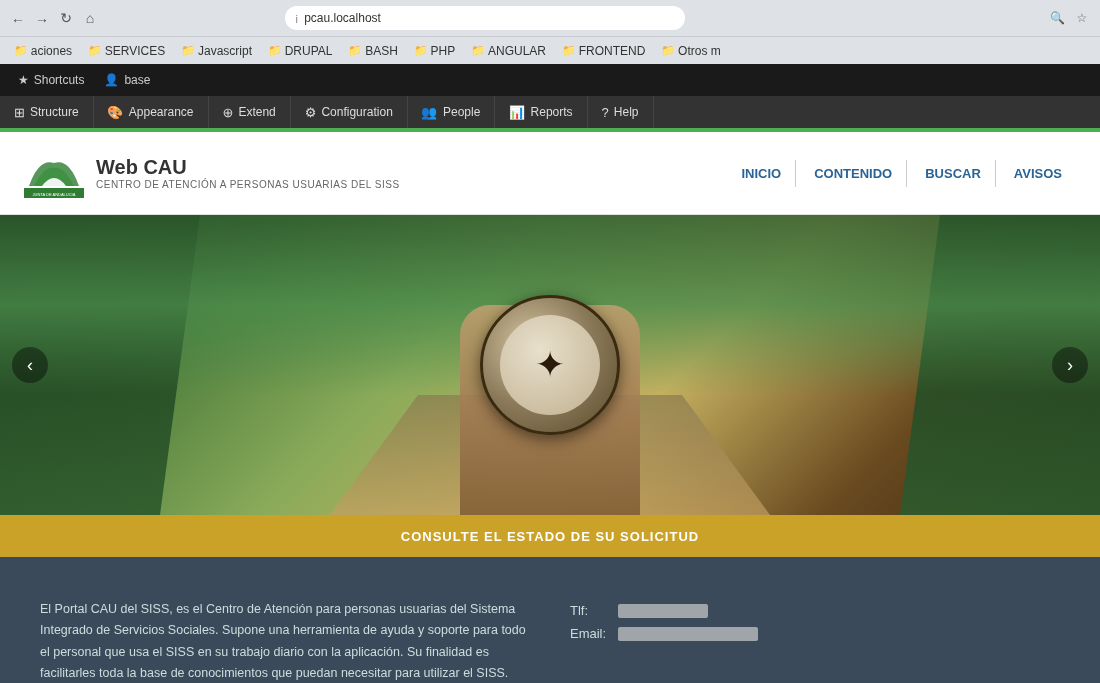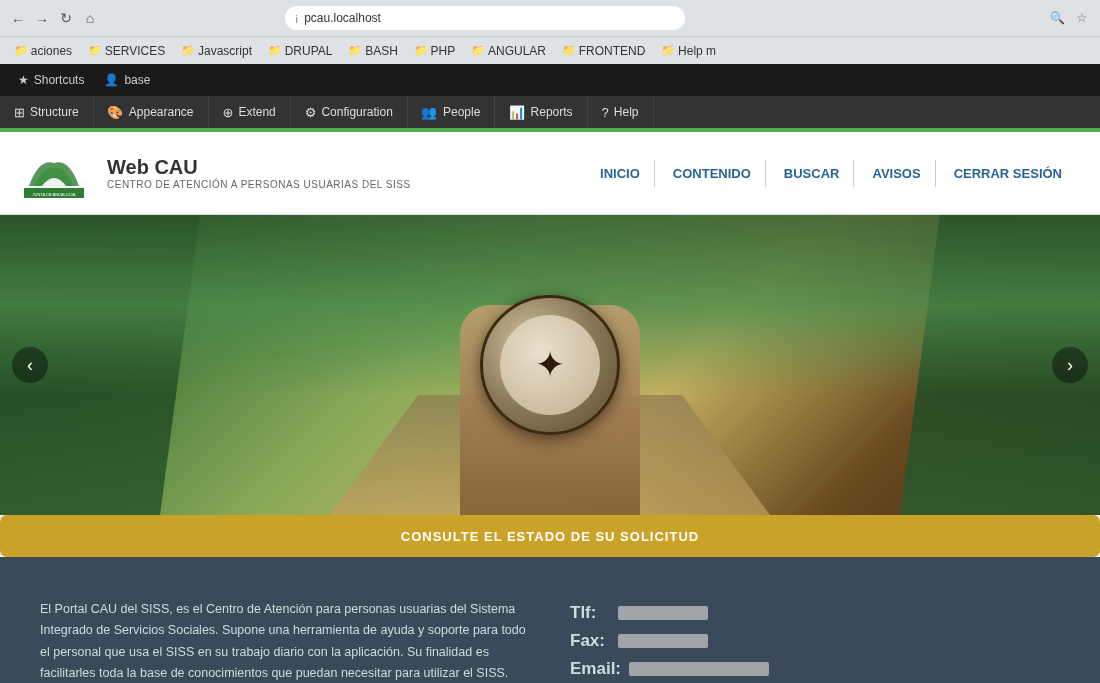--- a/index.html
+++ b/index.html
@@ -26,21 +26,21 @@
 
     .drupal-toolbar-secondary { background: #333; height: 32px; display: flex; align-items: center; padding: 0; gap: 0; }
     .toolbar-sec-item { display: flex; align-items: center; gap: 5px; padding: 0 14px; height: 32px; color: #ddd; font-size: 12px; cursor: pointer; border-right: 1px solid #444; }
     .toolbar-sec-item .icon { font-size: 13px; }
 
     
     .green-bar { height: 4px; background: #4caf50; width: 100%; }
 
     
     .site-header { background: white; padding: 16px 24px; display: flex; align-items: center; justify-content: space-between; border-bottom: 1px solid #e0e0e0; }
-    .site-logo-area { display: flex; align-items: center; gap: 23px; }
+    .site-logo-area { display: flex; align-items: center; gap: 12px; }
     .logo-img { width: 60px; height: 50px; }
     .site-title-area { display: flex; flex-direction: column; }
     .site-title { font-size: 20px; color: #333; font-weight: bold; }
     .site-subtitle { font-size: 10px; color: #666; letter-spacing: 0.5px; }
 
     
     .main-nav { display: flex; align-items: center; gap: 4px; }
     .nav-item { padding: 6px 14px; font-size: 13px; font-weight: bold; color: #2a6496; text-decoration: none; border-right: 1px solid #ccc; cursor: pointer; }
     .nav-item:last-child { border-right: none; }
 
@@ -50,33 +50,33 @@
     
     .compass-visual { width: 200px; height: 220px; position: relative; display: flex; align-items: center; justify-content: center; }
     .compass-outer { width: 140px; height: 140px; border-radius: 50%; background: radial-gradient(circle at 35% 35%, #d4c4a0, #8a7a5a 50%, #5a4a2a); border: 3px solid #3a2a10; position: relative; display: flex; align-items: center; justify-content: center; box-shadow: 0 4px 15px rgba(0,0,0,0.5); }
     .compass-inner { width: 100px; height: 100px; border-radius: 50%; background: radial-gradient(circle at 40% 35%, #e8e0cc, #c0b090); display: flex; align-items: center; justify-content: center; position: relative; }
 
     .carousel-btn { position: absolute; top: 50%; transform: translateY(-50%); background: rgba(0,0,0,0.4); color: white; width: 36px; height: 36px; border-radius: 50%; display: flex; align-items: center; justify-content: center; font-size: 18px; cursor: pointer; border: none; z-index: 10; }
     .carousel-btn-left { left: 12px; }
     .carousel-btn-right { right: 12px; }
 
     
-    .gold-banner { background: #c9a227; padding: 12px; text-align: center; border-radius: 7px; }
+    .gold-banner { background: #c9a227; padding: 12px; text-align: center; }
     .gold-banner-text { color: white; font-size: 13px; font-weight: bold; letter-spacing: 1px; text-transform: uppercase; }
 
     
     .content-section { background: #3a4a5a; padding: 30px 40px; display: flex; gap: 40px; }
     .content-left { flex: 1; }
     .content-right { flex: 1; }
 
     .section-title { color: #c9a227; font-size: 18px; font-weight: bold; margin-bottom: 8px; padding-bottom: 8px; border-bottom: 1px solid #c9a227; }
     .section-text { color: #cdd; font-size: 12.5px; line-height: 1.7; margin-top: 12px; }
 
     .contact-row { display: flex; align-items: center; gap: 8px; margin-bottom: 8px; }
-    .contact-label { color: #cdd; font-size: 17px; font-weight: bold; min-width: 40px; }
+    .contact-label { color: #cdd; font-size: 13px; font-weight: normal; min-width: 40px; }
     .contact-value-bar { height: 14px; background: #ccc; border-radius: 2px; opacity: 0.7; }
   </style>
 </head>
 <body>
 
 <div class="browser-chrome">
   <div class="browser-top">
     <div class="browser-nav-icons">
       <div class="browser-nav-icon">←</div>
       <div class="browser-nav-icon">→</div>
@@ -121,21 +121,21 @@
     <div class="bookmark-item">
       <span class="bookmark-folder-icon">📁</span>
       <span>ANGULAR</span>
     </div>
     <div class="bookmark-item">
       <span class="bookmark-folder-icon">📁</span>
       <span>FRONTEND</span>
     </div>
     <div class="bookmark-item">
       <span class="bookmark-folder-icon">📁</span>
-      <span>Help m</span>
+      <span>Otros m</span>
     </div>
   </div>
 </div>
 
 <div class="drupal-toolbar-top">
   <div class="toolbar-top-item">
     <span>★</span>
     <span>Shortcuts</span>
   </div>
   <div class="toolbar-top-item">
@@ -197,21 +197,20 @@
     <div class="site-title-area">
       <span class="site-title">Web CAU</span>
       <span class="site-subtitle">CENTRO DE ATENCIÓN A PERSONAS USUARIAS DEL SISS</span>
     </div>
   </div>
   <nav class="main-nav">
     <a class="nav-item">INICIO</a>
     <a class="nav-item">CONTENIDO</a>
     <a class="nav-item">BUSCAR</a>
     <a class="nav-item">AVISOS</a>
-    <a class="nav-item">CERRAR SESIÓN</a>
   </nav>
 </div>
 
 <div class="hero-section">
   <div class="hero-bg">
 
     <div style="position:absolute;left:0;top:0;width:200px;height:100%;background:linear-gradient(180deg,#1a3a1a 0%,#2d5a2d 100%);clip-path:polygon(0 0,100% 0,80% 100%,0 100%);opacity:0.9;"></div>
 
     <div style="position:absolute;right:0;top:0;width:200px;height:100%;background:linear-gradient(180deg,#1a3a1a 0%,#2d5a2d 100%);clip-path:polygon(20% 0,100% 0,100% 100%,0 100%);opacity:0.9;"></div>
 
@@ -243,22 +242,18 @@
     <p class="section-text">El Portal CAU del SISS, es el Centro de Atención para personas usuarias del Sistema Integrado de Servicios Sociales. Supone una herramienta de ayuda y soporte para todo el personal que usa el SISS en su trabajo diario con la aplicación. Su finalidad es facilitarles toda la base de conocimientos que puedan necesitar para utilizar el SISS. Una de sus</p>
   </div>
 
   <div class="content-right">
     <div style="margin-top: 16px;">
       <div class="contact-row">
         <span class="contact-label">Tlf:</span>
         <div class="contact-value-bar" style="width:90px;"></div>
       </div>
       <div class="contact-row">
-        <span class="contact-label">Fax:</span>
-        <div class="contact-value-bar" style="width:90px;"></div>
-      </div>
-      <div class="contact-row">
         <span class="contact-label">Email:</span>
         <div class="contact-value-bar" style="width:140px;"></div>
       </div>
     </div>
   </div>
 </div>
 
 </body></html>

